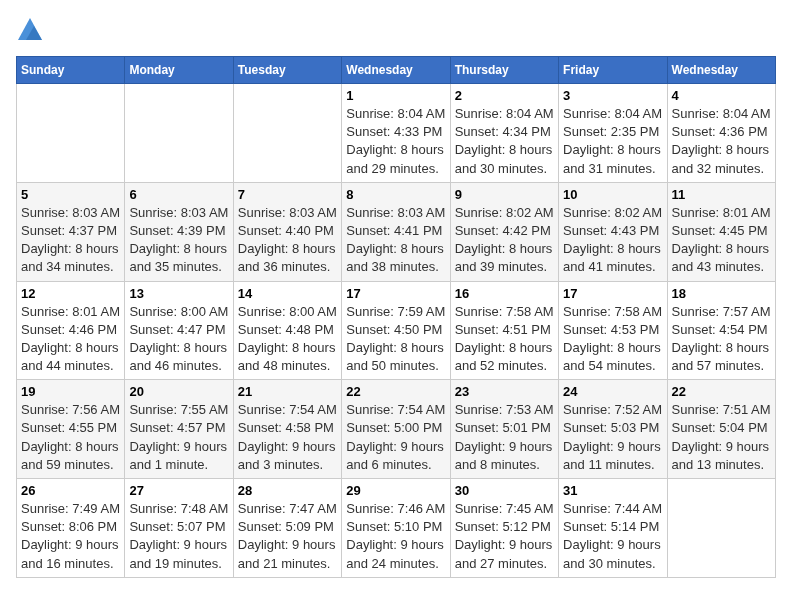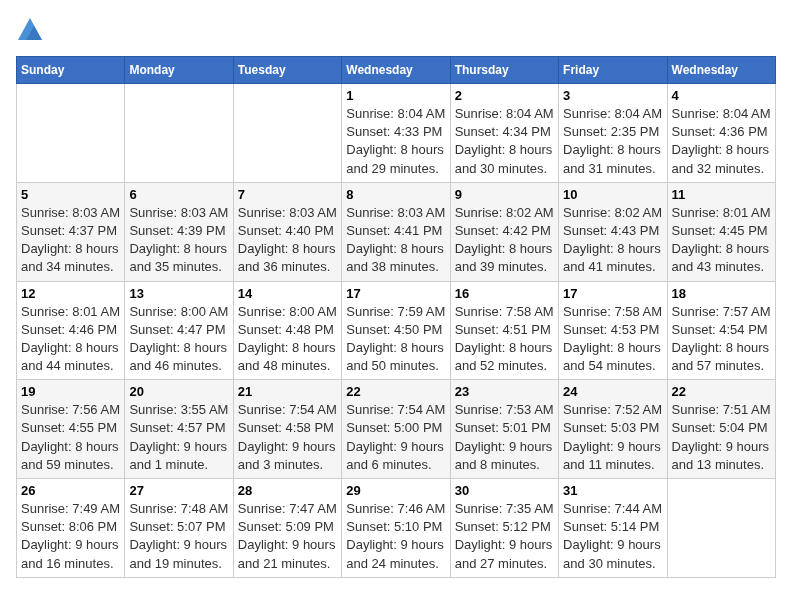--- a/index.html
+++ b/index.html
@@ -244,21 +244,21 @@
       </tr>
       <tr>
         <td>
           <span class="day-num">19</span>
           <div class="day-info">Sunrise: 7:56 AM
 Sunset: 4:55 PM
 Daylight: 8 hours and 59 minutes.</div>
         </td>
         <td>
           <span class="day-num">20</span>
-          <div class="day-info">Sunrise: 3:55 AM
+          <div class="day-info">Sunrise: 7:55 AM
 Sunset: 4:57 PM
 Daylight: 9 hours and 1 minute.</div>
         </td>
         <td>
           <span class="day-num">21</span>
           <div class="day-info">Sunrise: 7:54 AM
 Sunset: 4:58 PM
 Daylight: 9 hours and 3 minutes.</div>
         </td>
         <td>
@@ -306,21 +306,21 @@
 Daylight: 9 hours and 21 minutes.</div>
         </td>
         <td>
           <span class="day-num">29</span>
           <div class="day-info">Sunrise: 7:46 AM
 Sunset: 5:10 PM
 Daylight: 9 hours and 24 minutes.</div>
         </td>
         <td>
           <span class="day-num">30</span>
-          <div class="day-info">Sunrise: 7:35 AM
+          <div class="day-info">Sunrise: 7:45 AM
 Sunset: 5:12 PM
 Daylight: 9 hours and 27 minutes.</div>
         </td>
         <td>
           <span class="day-num">31</span>
           <div class="day-info">Sunrise: 7:44 AM
 Sunset: 5:14 PM
 Daylight: 9 hours and 30 minutes.</div>
         </td>
         <td class="empty-cell"></td>

